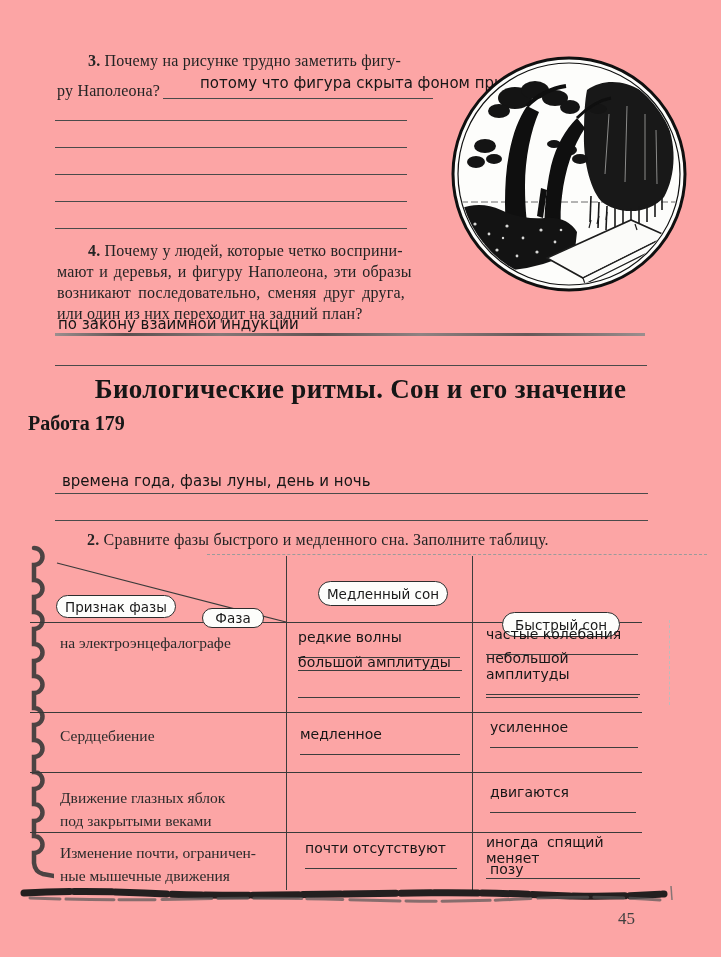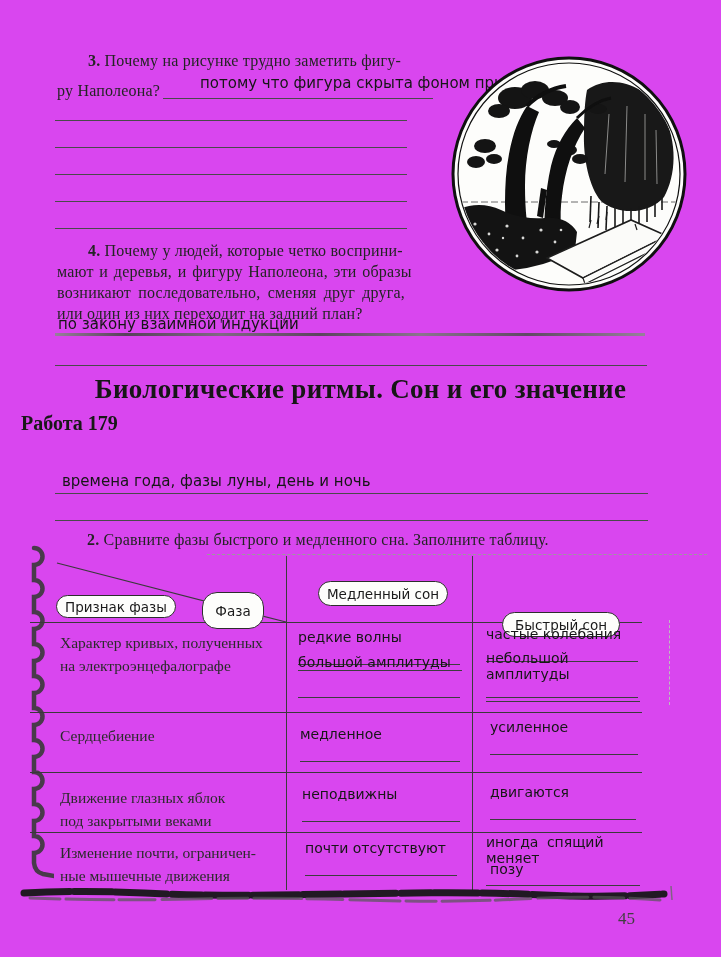--- a/index.html
+++ b/index.html
@@ -1,18 +1,18 @@
 <!DOCTYPE html>
 <html><head>
 <meta charset="utf-8">
 <style>
   html,body{margin:0;padding:0;background:#d8d8d4;}
   .page{
     position:relative; width:721px; height:957px; margin:0 auto;
-    background:#d946ef; overflow:hidden;
+    background:#fca5a5; overflow:hidden;
     font-family:"Liberation Serif", serif; color:#1d1d1d;
   }
   .abs{position:absolute;}
   .book{font-size:16px; line-height:21px; letter-spacing:0.2px; color:#242424;}
   .bnum{font-weight:bold;}
   .ansq{font-family:"DejaVu Sans", sans-serif; font-size:15px; color:#161616;}
   .wline{position:absolute; height:0; border-bottom:1.3px solid #4a4a4a;}
   .rough{position:absolute; height:3px; opacity:.85;
     background:linear-gradient(90deg,#8a8a8a,#3f3f3f 12%,#6f6f6f 28%,#444 45%,#7c7c7c 62%,#4a4a4a 80%,#8a8a8a);}
   .dashline{position:absolute; height:0; border-top:1.6px dashed #9b9b9b;}
@@ -21,29 +21,29 @@
   .hline{position:absolute; height:1.3px; background:#3a3a3a;}
   .pill{
     position:absolute; box-sizing:border-box; background:#fdfdfb;
     border:1.5px solid #2d2d2d; border-radius:15px; text-align:center;
     font-family:"DejaVu Sans", sans-serif; font-size:13.5px; color:#1a1a1a;
     display:flex; align-items:center; justify-content:center;
   }
   .feat{font-family:"Liberation Serif", serif; font-size:15.5px; line-height:23px; color:#2b2b2b;}
   .cellans{
     position:absolute; font-family:"DejaVu Sans", sans-serif; font-size:14px; color:#161616;
-    border-bottom:1.2px solid #3d3d3d; padding-bottom:19px; box-sizing:border-box;
+    border-bottom:1.2px solid #3d3d3d; padding-bottom:12px; box-sizing:border-box;
   }
   .noline{border-bottom:none;}
   .blankline{position:absolute; height:0; border-bottom:1.2px solid #3d3d3d;}
   .heading{
     position:absolute; left:0; top:374px; width:721px; text-align:center;
     font-size:27px; font-weight:bold; letter-spacing:.3px; color:#161616;
   }
-  .work{position:absolute; left:21px; top:412px; font-size:20px; font-weight:bold; color:#181818;}
+  .work{position:absolute; left:28px; top:412px; font-size:20px; font-weight:bold; color:#181818;}
   .pagenum{position:absolute; left:618px; top:909px; font-size:17px; color:#3f3f3f;}
   .js1{word-spacing:1.5px;} .js2{word-spacing:3px;} .wsp{word-spacing:4px;}
 </style>
 </head>
 <body>
 
 <div class="page">
 
   <div class="abs book" style="left:88px; top:50px; width:345px;">
     <span class="bnum">3.</span>
@@ -168,45 +168,43 @@
     <line x1="1" y1="1" x2="230" y2="60" stroke="#3a3a3a" stroke-width="1.2"></line>
   </svg>
   <div class="vline" style="left:286px; top:556px; height:334px;"></div>
   <div class="vline" style="left:472px; top:556px; height:334px;"></div>
   <div class="hline" style="left:30px; top:622px; width:612px;"></div>
   <div class="hline" style="left:30px; top:712px; width:612px;"></div>
   <div class="hline" style="left:30px; top:772px; width:612px;"></div>
   <div class="hline" style="left:30px; top:832px; width:612px;"></div>
   <div class="vdash" style="left:669px; top:620px; height:85px;"></div>
 
-  <div class="pill" style="left:202px; top:592px; width:62px; height:37px;">Фаза</div>
+  <div class="pill" style="left:202px; top:608px; width:62px; height:20px;">Фаза</div>
   <div class="pill" style="left:56px; top:595px; width:120px; height:23px;">Признак фазы</div>
   <div class="pill" style="left:318px; top:581px; width:130px; height:25px;">Медленный сон</div>
   <div class="pill" style="left:502px; top:584px; width:118px; height:25px;margin-top:28px;">Быстрый сон</div>
 
   <div class="abs feat" style="left:60px; top:631px; width:226px;">
-    <div>Характер кривых, полученных</div>
     <div>на электроэнцефалографе</div>
   </div>
   <div class="cellans" style="left:298px; top:629px; width:162px;">редкие волны</div>
   <div class="cellans" style="left:298px; top:654px; width:164px; padding-bottom:0;">большой амплитуды</div>
   <div class="blankline" style="left:298px; top:697px; width:162px;"></div>
   <div class="cellans" style="left:486px; top:626px; width:152px;">частые колебания</div>
   <div class="cellans" style="left:486px; top:650px; width:154px;">небольшой амплитуды</div>
   <div class="blankline" style="left:486px; top:697px; width:152px;"></div>
 
   <div class="abs feat" style="left:60px; top:724px;">Сердцебиение</div>
   <div class="cellans" style="left:300px; top:726px; width:160px;">медленное</div>
   <div class="cellans" style="left:490px; top:719px; width:148px;">усиленное</div>
 
   <div class="abs feat" style="left:60px; top:786px; width:226px;">
     <div>Движение глазных яблок</div>
     <div>под закрытыми веками</div>
   </div>
-  <div class="cellans" style="left:302px; top:786px; width:158px;">неподвижны</div>
   <div class="cellans" style="left:490px; top:784px; width:146px;">двигаются</div>
 
   <div class="abs feat" style="left:60px; top:841px; width:226px;">
     <div>Изменение почти, ограничен-</div>
     <div>ные мышечные движения</div>
   </div>
   <div class="cellans" style="left:305px; top:840px; width:152px;">почти отсутствуют</div>
   <div class="cellans wsp" style="left:486px; top:834px; width:154px;">иногда спящий меняет</div>
   <div class="cellans noline" style="left:490px; top:861px;">позу</div>
 

